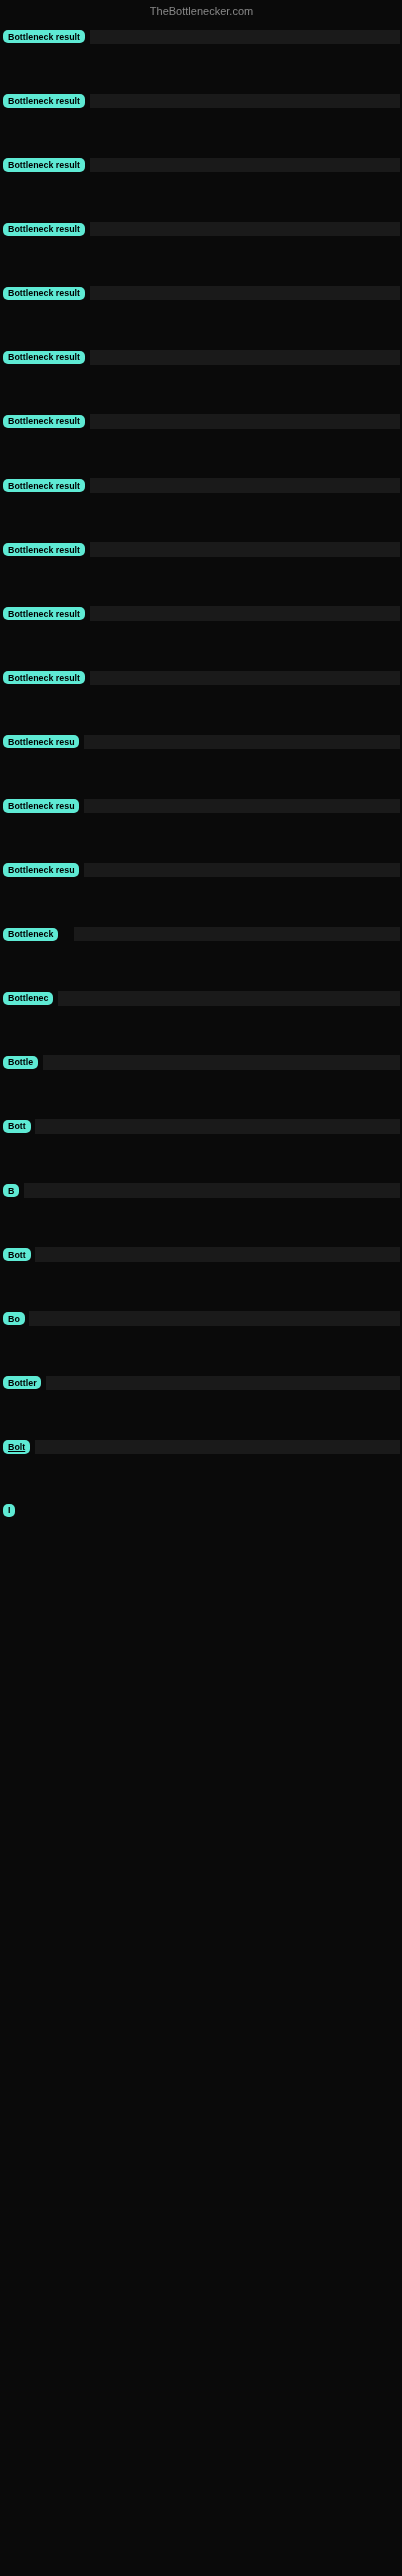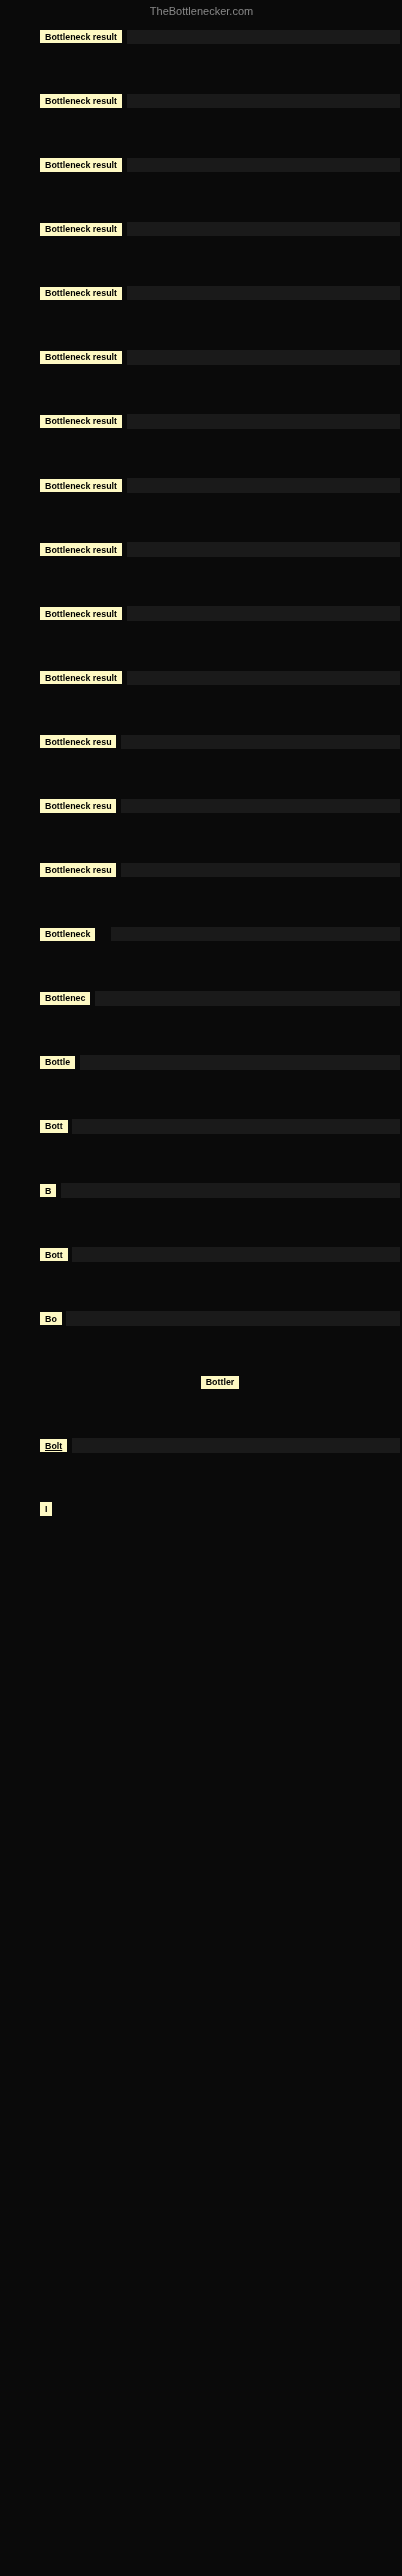--- a/index.html
+++ b/index.html
@@ -15,29 +15,28 @@
       position: relative;
     }
     .site-header {
       text-align: center;
       padding: 4.8px 0 8px 0;
       color: #888;
       font-size: 11px;
     }
     .badge {
       display: inline-block;
-      background-color: #fef9c3;
+      background-color: #5eead4;
       color: #000;
       font-size: 8.9px;
       font-weight: bold;
       padding: 1.6px 4.8px;
-      border-radius: 0;
+      border-radius: 5px;
       white-space: nowrap;
       overflow: hidden;
-      margin-left: 37px;
     }
     .row {
       display: flex;
       align-items: center;
       padding: 4.8px 3.2px;
     }
     
     .bar-container {
       flex: 1;
       height: 14.5px;
@@ -131,21 +130,21 @@
       <div class="bar-container"></div>
     </div>
     <div class="row" style="margin-bottom: 40px;">
       <span class="badge">Bott</span>
       <div class="bar-container"></div>
     </div>
     <div class="row" style="margin-bottom: 40px;">
       <span class="badge">Bo</span>
       <div class="bar-container"></div>
     </div>
-    <div class="row" style="margin-bottom: 40px; flex-direction: column;">
+    <div class="row" style="margin-bottom: 40px;">
       <span class="badge">Bottler</span>
       <div class="bar-container"></div>
     </div>
     <div class="row" style="margin-bottom: 40px; text-decoration: underline;">
       <span class="badge">Bolt</span>
       <div class="bar-container"></div>
     </div>
     <div class="row" style="margin-bottom: 40px;">
       <span class="badge">I</span>
     </div>

